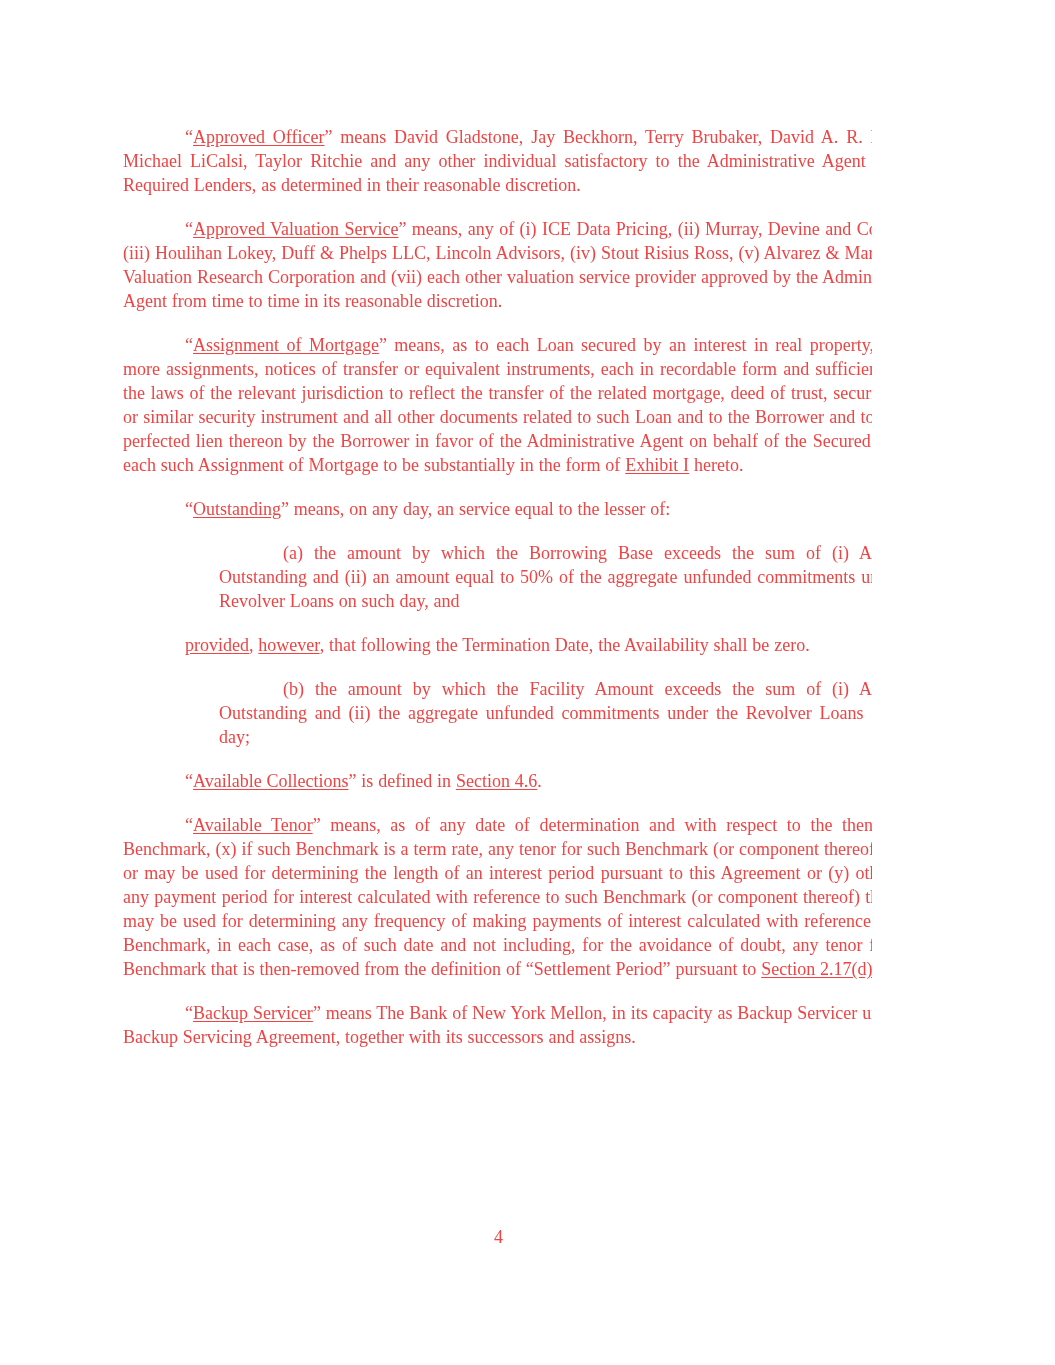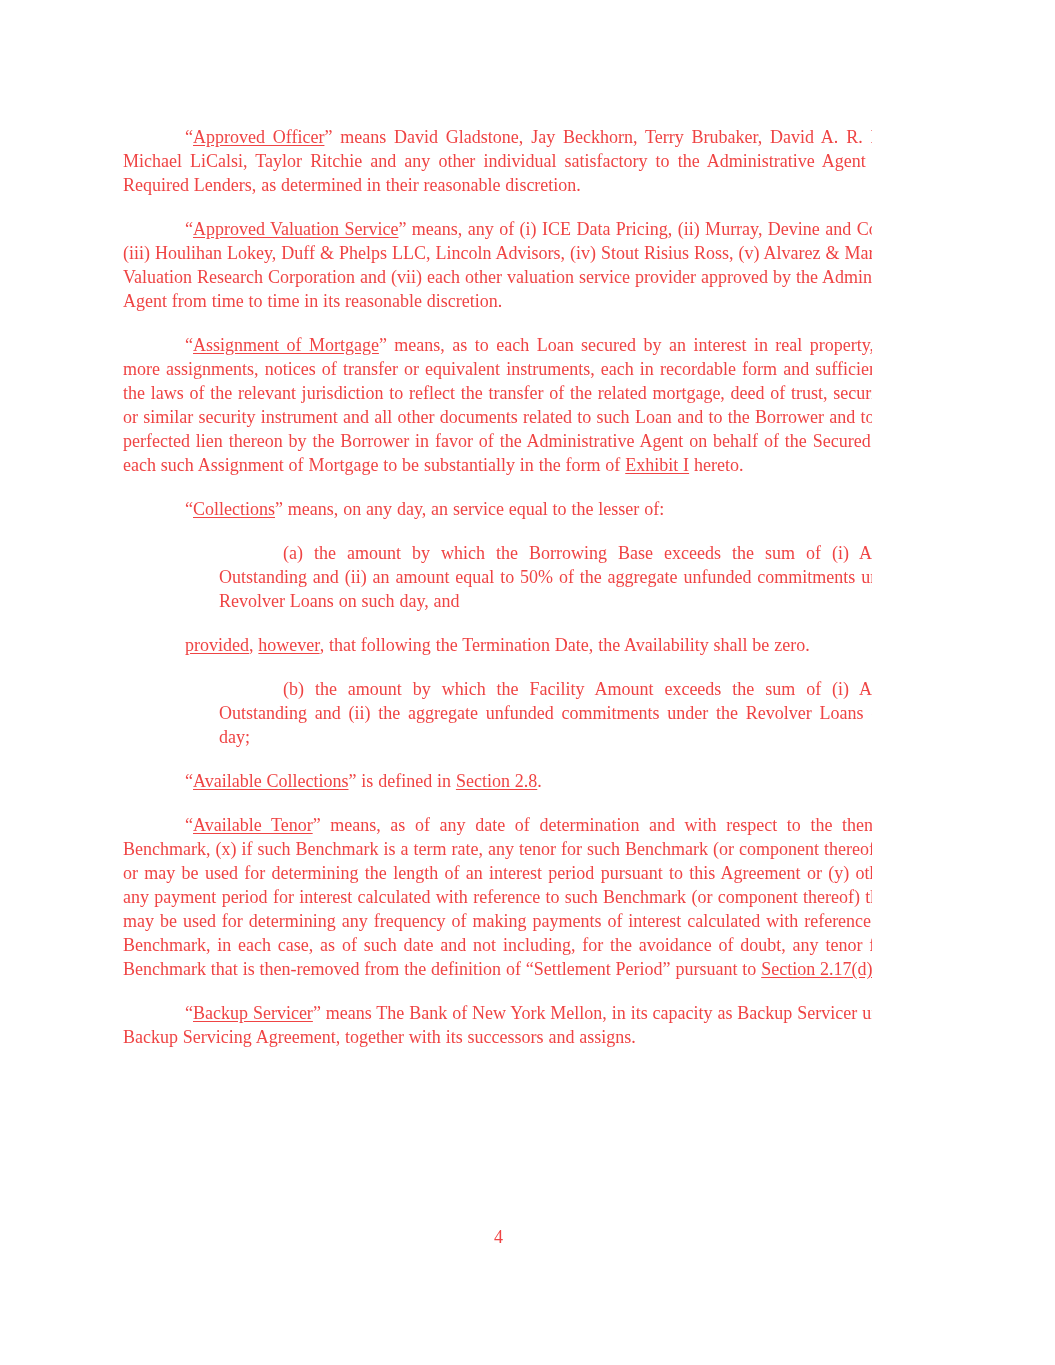--- a/index.html
+++ b/index.html
@@ -50,22 +50,22 @@
   }
 </style>
 </head>
 <body>
 
 <div class="page">
   <div class="doc-body" id="doc-body">
       <p class="para"><span>“</span><span class="u">Approved Officer</span><span>” means David Gladstone, Jay Beckhorn, Terry Brubaker, David A. R. Dullum, Michael LiCalsi, Taylor Ritchie and any other individual satisfactory to the Administrative Agent and the Required Lenders, as determined in their reasonable discretion.</span></p>
       <p class="para"><span>“</span><span class="u">Approved Valuation Service</span><span>” means, any of (i) ICE Data Pricing, (ii) Murray, Devine and Company, (iii) Houlihan Lokey, Duff &amp; Phelps LLC, Lincoln Advisors, (iv) Stout Risius Ross, (v) Alvarez &amp; Marsal, (vi) Valuation Research Corporation and (vii) each other valuation service provider approved by the Administrative Agent from time to time in its reasonable discretion.</span></p>
       <p class="para"><span>“</span><span class="u">Assignment of Mortgage</span><span>” means, as to each Loan secured by an interest in real property, one or more assignments, notices of transfer or equivalent instruments, each in recordable form and sufficient under the laws of the relevant jurisdiction to reflect the transfer of the related mortgage, deed of trust, security deed or similar security instrument and all other documents related to such Loan and to the Borrower and to grant a perfected lien thereon by the Borrower in favor of the Administrative Agent on behalf of the Secured Parties, each such Assignment of Mortgage to be substantially in the form of </span><span class="u">Exhibit I</span><span> hereto.</span></p>
-      <p class="para"><span>“</span><span class="u">Collections</span><span>” means, on any day, an service equal to the lesser of:</span></p>
+      <p class="para"><span>“</span><span class="u">Outstanding</span><span>” means, on any day, an service equal to the lesser of:</span></p>
       <p class="para sub"><span>(a) the amount by which the Borrowing Base exceeds the sum of (i) Advances Outstanding and (ii) an amount equal to 50% of the aggregate unfunded commitments under the Revolver Loans on such day, and</span></p>
       <p class="para"><span class="u">provided</span><span>, </span><span class="u">however</span><span>, that following the Termination Date, the Availability shall be zero.</span></p>
       <p class="para sub"><span>(b) the amount by which the Facility Amount exceeds the sum of (i) Advances Outstanding and (ii) the aggregate unfunded commitments under the Revolver Loans on such day;</span></p>
-      <p class="para"><span>“</span><span class="u">Available Collections</span><span>” is defined in </span><span class="u">Section 2.8</span><span>.</span></p>
+      <p class="para"><span>“</span><span class="u">Available Collections</span><span>” is defined in </span><span class="u">Section 4.6</span><span>.</span></p>
       <p class="para"><span>“</span><span class="u">Available Tenor</span><span>” means, as of any date of determination and with respect to the then-current Benchmark, (x) if such Benchmark is a term rate, any tenor for such Benchmark (or component thereof) that is or may be used for determining the length of an interest period pursuant to this Agreement or (y) otherwise, any payment period for interest calculated with reference to such Benchmark (or component thereof) that is or may be used for determining any frequency of making payments of interest calculated with reference to such Benchmark, in each case, as of such date and not including, for the avoidance of doubt, any tenor for such Benchmark that is then-removed from the definition of “Settlement Period” pursuant to </span><span class="u">Section 2.17(d)</span><span>.</span></p>
       <p class="para"><span>“</span><span class="u">Backup Servicer</span><span>” means The Bank of New York Mellon, in its capacity as Backup Servicer under the Backup Servicing Agreement, together with its successors and assigns.</span></p>
     </div>
   <div class="page-number">4</div>
 </div>
 
 </body></html>

